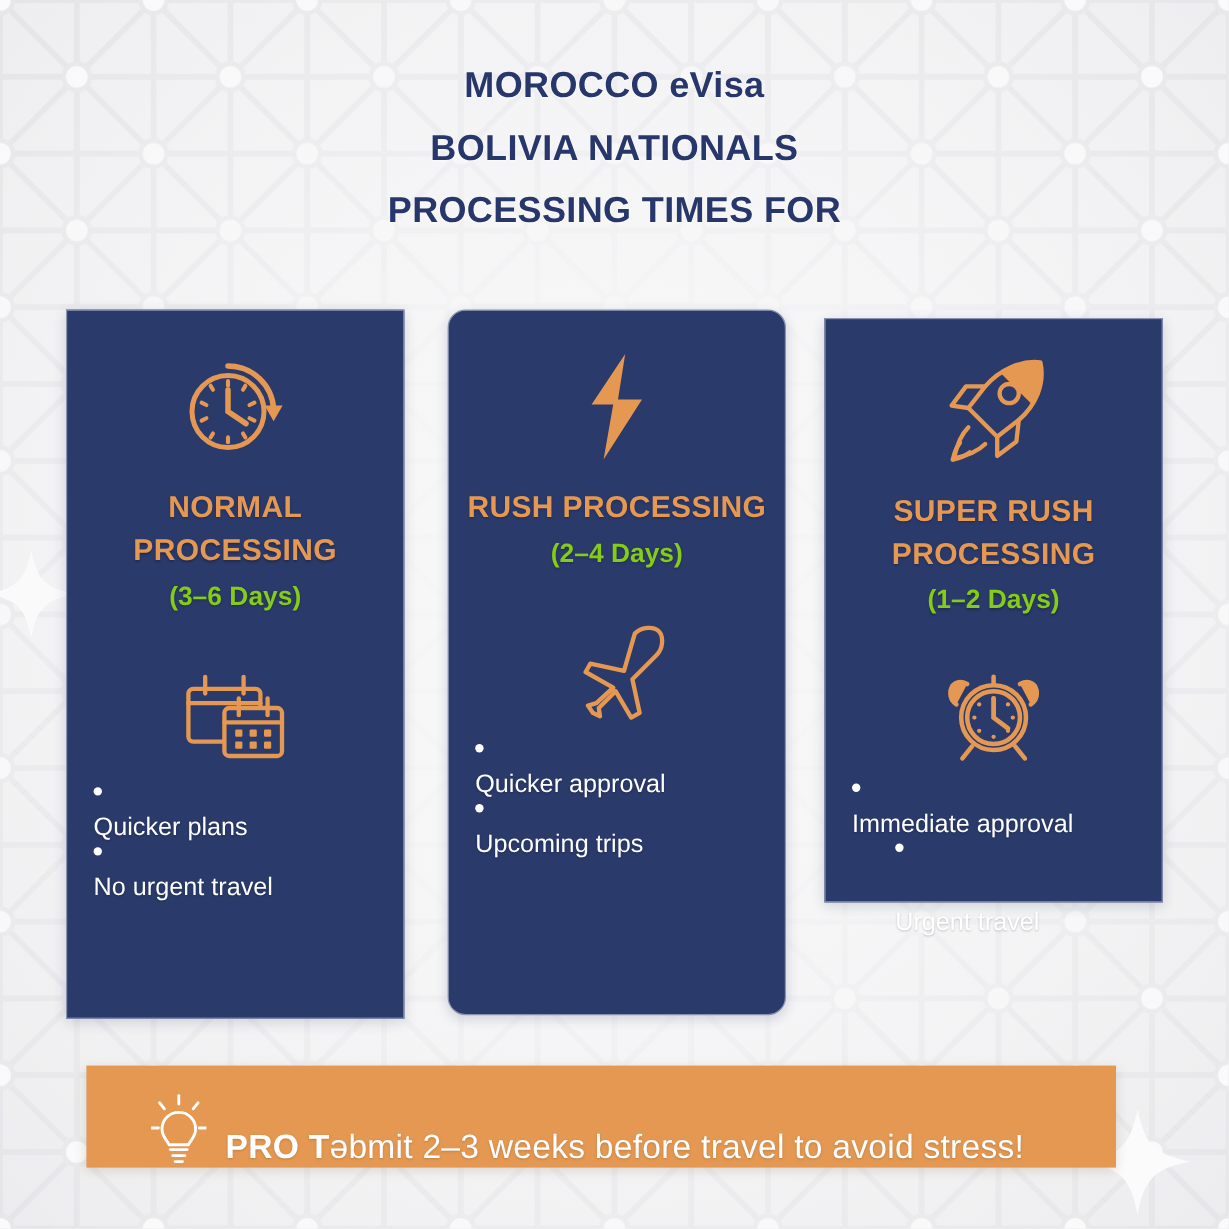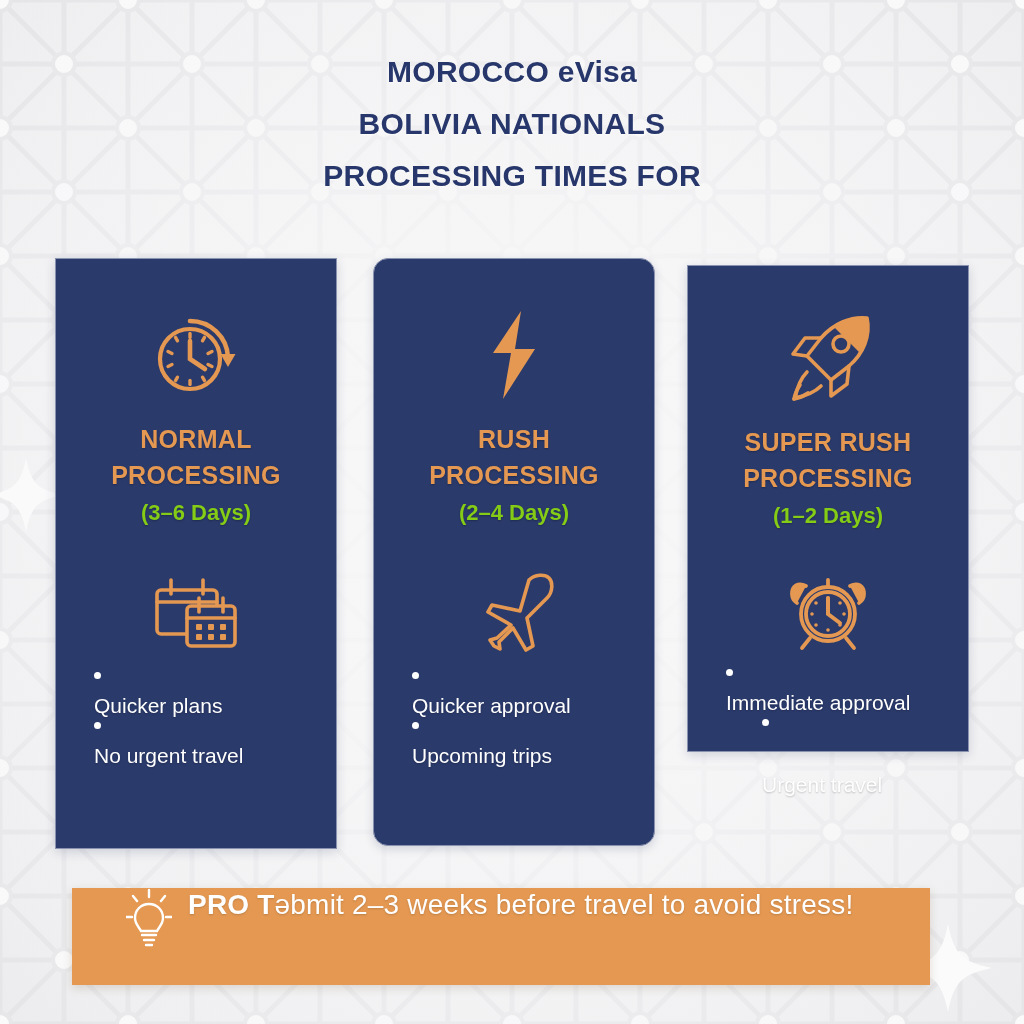--- a/index.html
+++ b/index.html
@@ -74,21 +74,21 @@
     width: 914px;
     height: 600px;
     z-index: 5;
   }
   .card {
     position: absolute;
     background: #2a3a6b;
     border: 1px solid #8992b0;
     box-shadow: 0 3px 10px rgba(40,50,90,0.18);
     box-sizing: border-box;
-    padding: 16px;
+    padding: 0;
   }
   .card-1 { left: 0px;   top: 0px;  width: 282px; height: 591px; }
   .card-2 { left: 318px; top: 0px;  width: 282px; height: 588px; border-radius: 15px; }
   .card-3 { left: 632px; top: 7px;  width: 282px; height: 487px; }
 
   .card-inner {
     display: flex;
     flex-direction: column;
     align-items: center;
     height: 100%;
@@ -164,25 +164,25 @@
     position: relative;
     top: -5px;
   }
 
   
   .banner {
     position: absolute;
     left: 72px;
     top: 888px;
     width: 858px;
-    height: 97px;
+    height: 85px;
     background: #e49852;
     box-shadow: 0 3px 9px rgba(120,90,50,0.20);
     display: flex;
-    align-items: flex-start;
+    align-items: flex-end;
     z-index: 5;
     box-sizing: border-box;
     padding-left: 54px;
   }
   .banner-icon {
     flex: none;
     margin-right: 16px;
     display: flex;
     align-items: center;
   }

